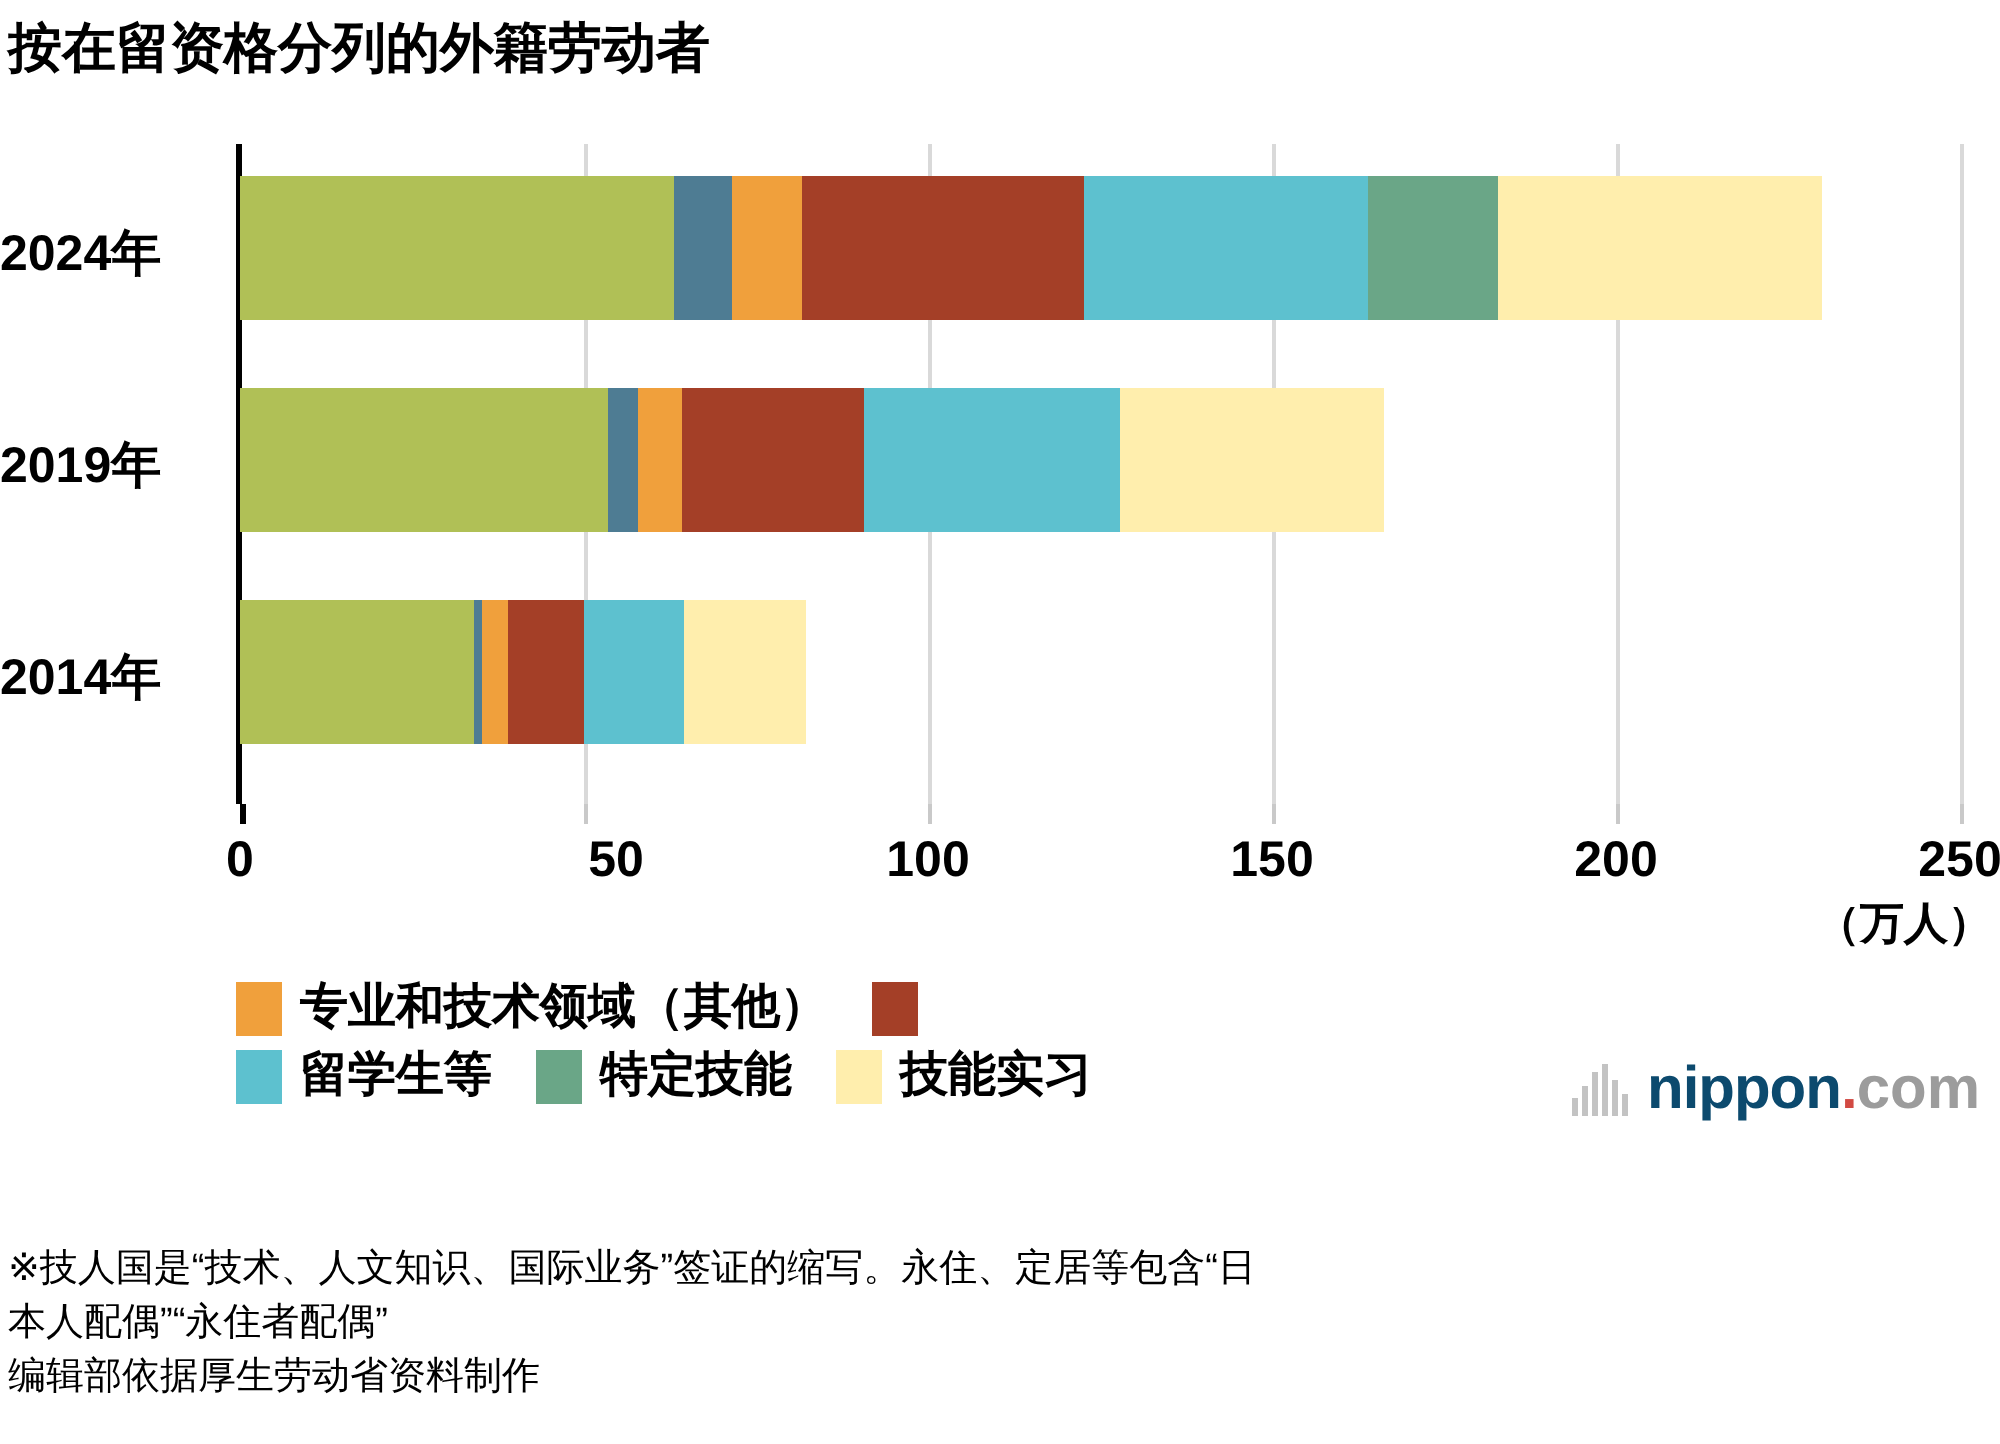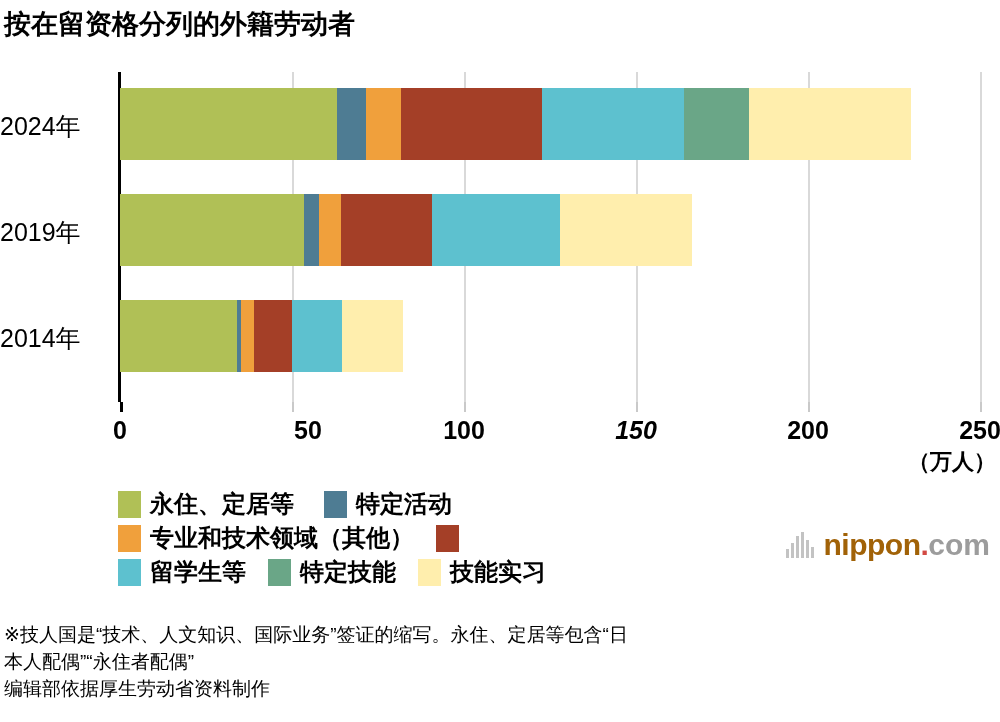--- a/index.html
+++ b/index.html
@@ -50,21 +50,21 @@
     flex-direction: row;
   }
   .barrow .seg { height: 100%; }
 
   .ylabel {
     position: absolute;
     left: 0;
     width: 112px;
     text-align: left;
     font-size: 25px;
-    font-weight: normal;
+    font-weight: bold;
     white-space: nowrap;
   }
 
   
   .xtick {
     position: absolute;
     top: 402px;
     width: 2px; height: 10px;
     background: #c9c9c9;
   }
@@ -137,21 +137,21 @@
     align-items: center;
   }
   .logo-bars { display: flex; align-items: flex-end; height: 26px; margin-right: 8px; }
   .logo-bars i {
     display: block; width: 3px; margin-right: 2px;
     background: #c3c3c3;
   }
   .logo-text {
     font-size: 30px;
     font-weight: bold;
-    color: #a16207;
+    color: #0c4a6e;
     letter-spacing: -0.5px;
   }
   .logo-dot { color: #d24a43; }
   .logo-com { font-size: 30px; font-weight: bold; color: #9c9c9c; }
 </style>
 </head>
 <body>
 
 <div id="root">
 
@@ -192,40 +192,29 @@
     </div>
 
   <div id="xticks">
       <div class="xtick zero" style="left: 120px;"></div>
       <div class="xticklabel" style="left: 120px;">0</div>
       <div class="xtick" style="left: 292px;"></div>
       <div class="xticklabel" style="left: 292px; margin-left: 16px;">50</div>
       <div class="xtick" style="left: 464px;"></div>
       <div class="xticklabel" style="left: 464px;">100</div>
       <div class="xtick" style="left: 636px;"></div>
-      <div class="xticklabel" style="left: 636px; font-style: italic;">150</div>
+      <div class="xticklabel" style="left: 636px;">150</div>
       <div class="xtick" style="left: 808px;"></div>
       <div class="xticklabel" style="left: 808px;">200</div>
       <div class="xtick" style="left: 980px;"></div>
       <div class="xticklabel" style="left: 980px;">250</div>
     </div>
   <div class="xunit">（万人）</div>
 
   <div class="legend">
-    <div class="legend-row">
-      <div class="legend-item">
-        <span class="swatch" style="background:#b0c056"></span>
-        <span class="legend-label">永住、定居等</span>
-      </div>
-      <span class="gap-lg"></span>
-      <div class="legend-item">
-        <span class="swatch" style="background:#4e7c93"></span>
-        <span class="legend-label">特定活动</span>
-      </div>
-    </div>
 
     <div class="legend-row">
       <div class="legend-item">
         <span class="swatch" style="background:#f0a03c"></span>
         <span class="legend-label">专业和技术领域（其他）</span>
       </div>
       <span class="gap-md"></span>
       <div class="legend-item">
         <span class="swatch" style="background:#a43f27"></span>
       </div>

